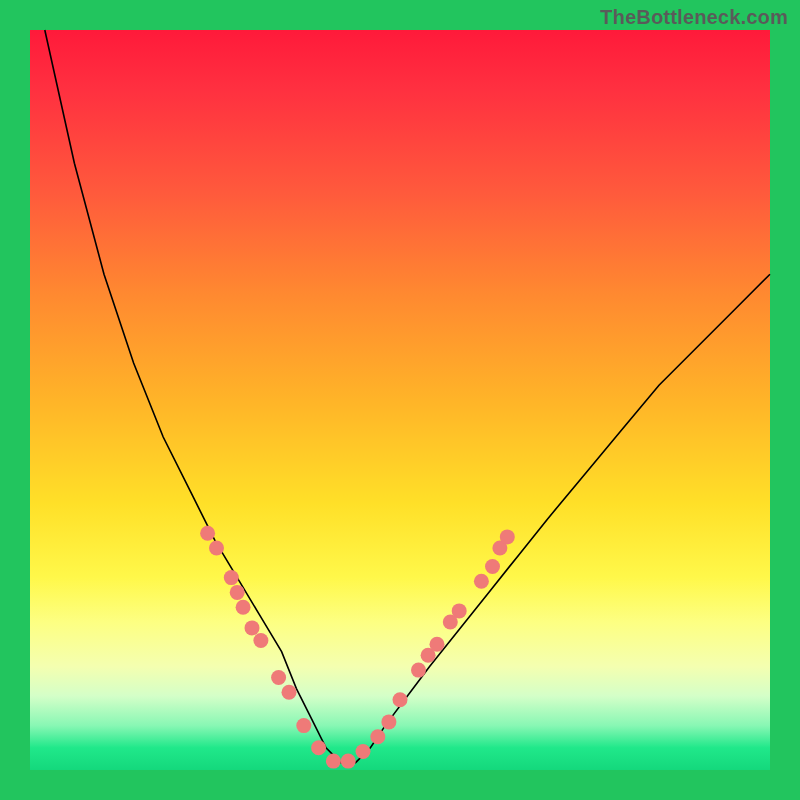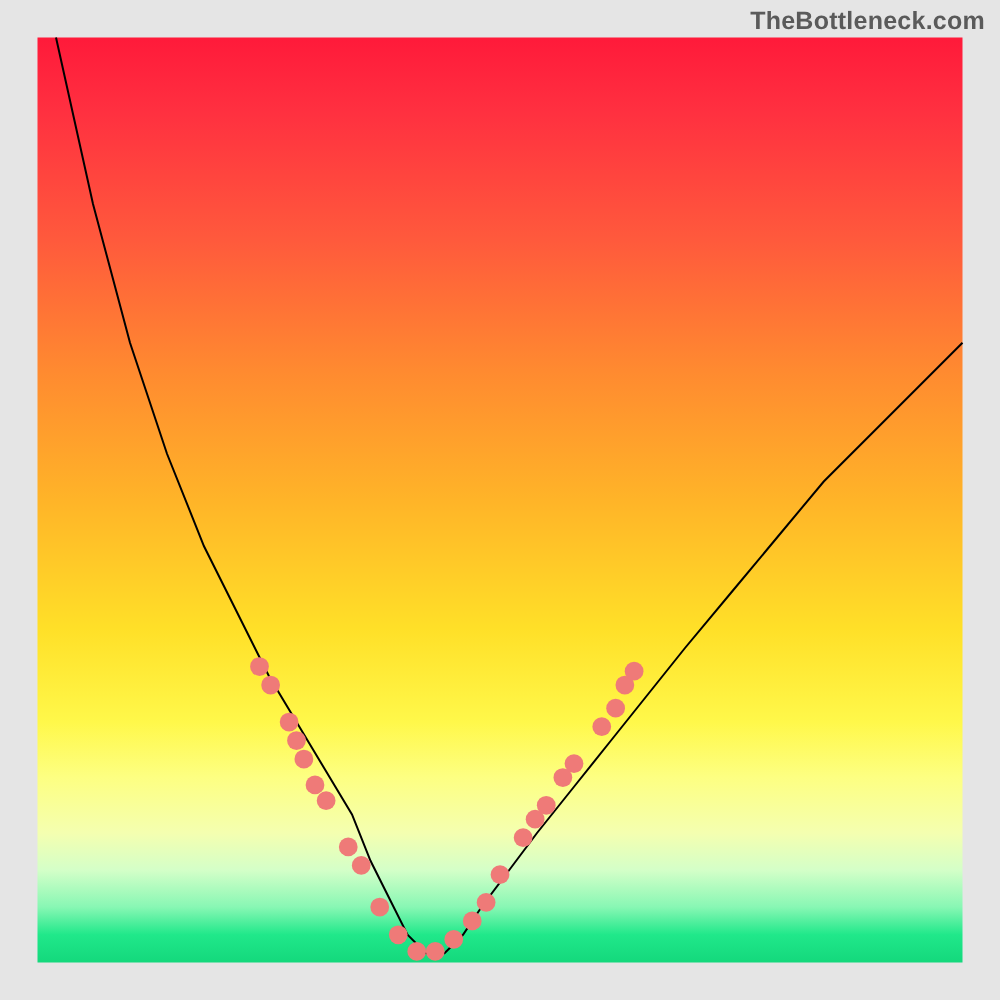--- a/index.html
+++ b/index.html
@@ -1,21 +1,21 @@
 <!DOCTYPE html>
 <html><head>
 <meta charset="utf-8">
 <style>
   * { margin: 0; padding: 0; box-sizing: border-box; }
   html, body { width: 800px; height: 800px; overflow: hidden; background: #000; }
   .frame {
     position: relative;
     width: 800px;
     height: 800px;
-    background: #e5e5e5;
+    background: #22c55e;
   }
   .plot-area {
     position: absolute;
     left: 30px;
     top: 30px;
     width: 740px;
     height: 740px;
     background: linear-gradient(to bottom,
       #ff1a3a 0%,
       #ff3040 8%,

